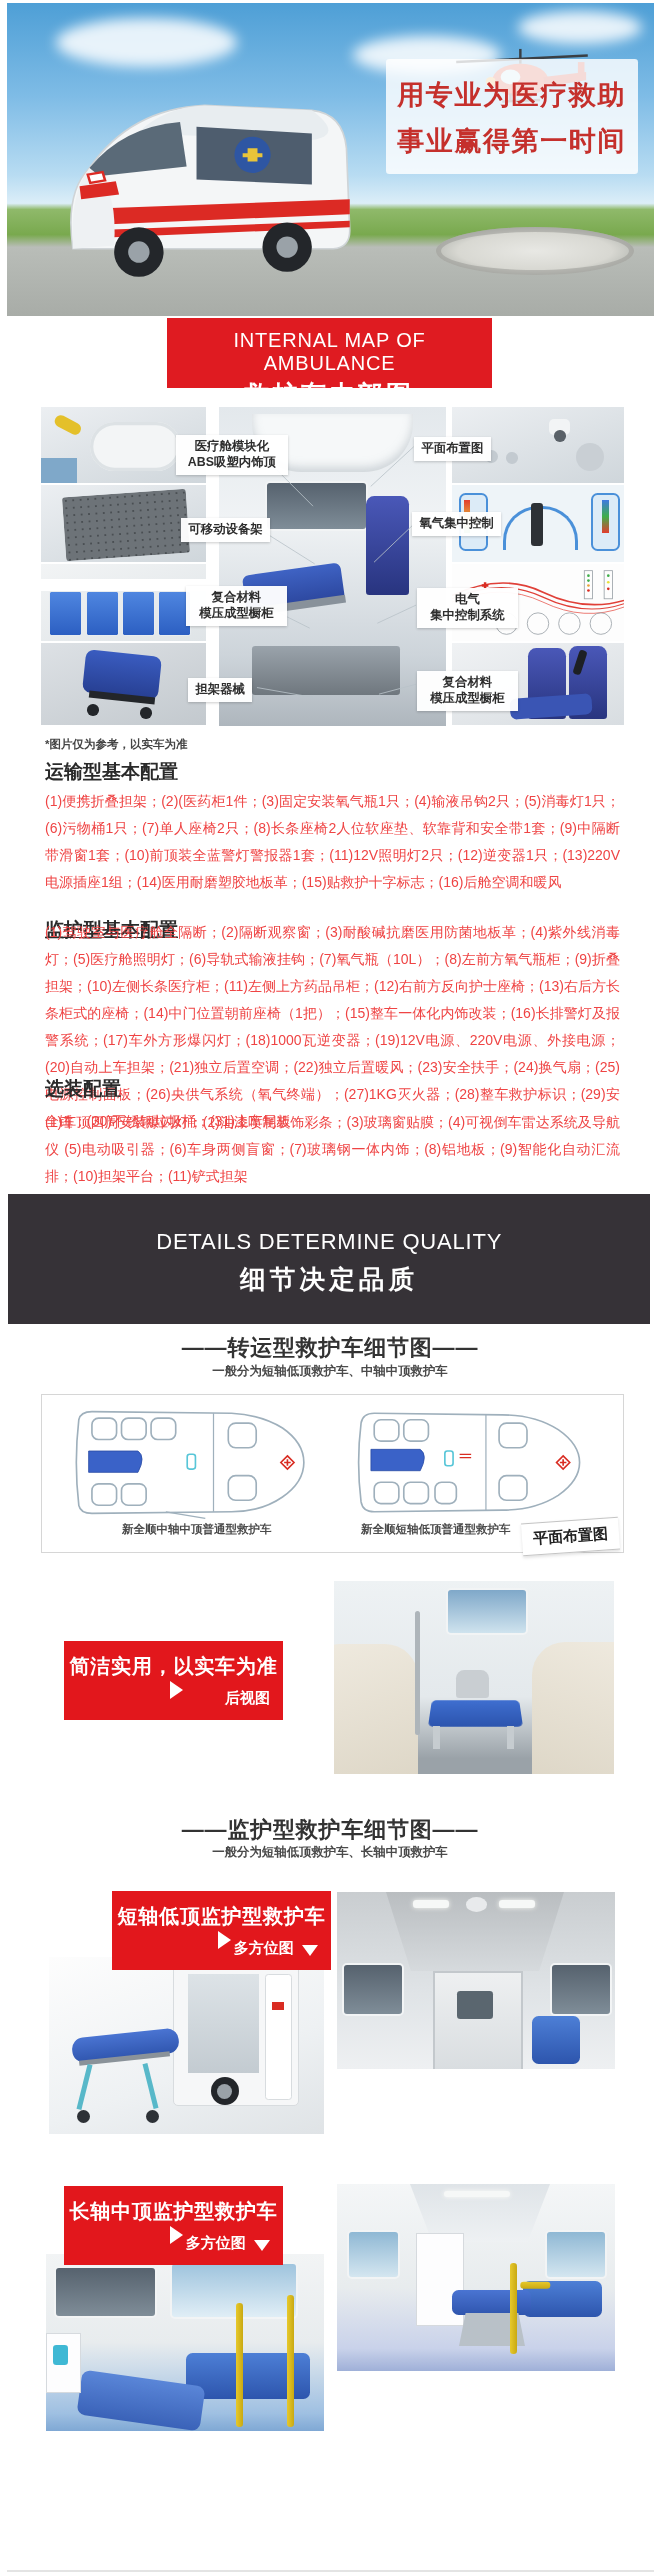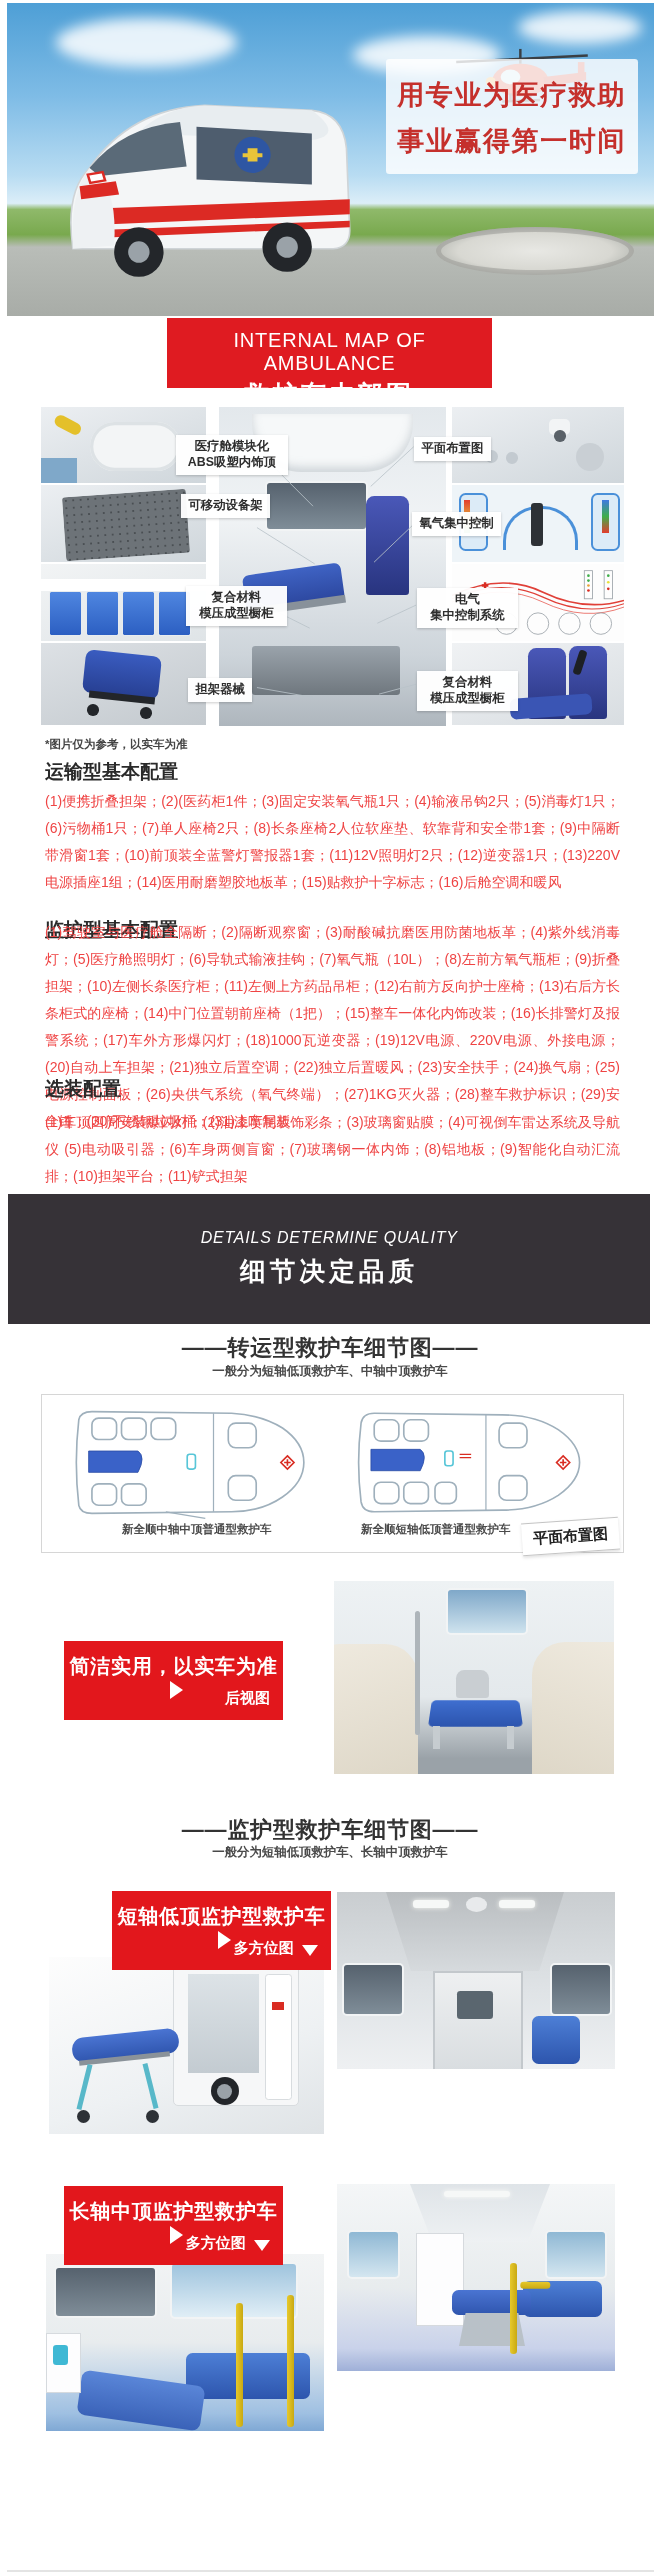--- a/index.html
+++ b/index.html
@@ -28,21 +28,21 @@
   .peg{position:absolute;left:23px;top:8.2px;width:124px;height:64px;background:#6d7378;border-radius:3.3px;transform:rotate(-4deg);
        background-image:radial-gradient(#4a4f53 1px,transparent 1.1px);background-size:7.4px 7.4px;}
   .cab-door{position:absolute;bottom:5px;width:31px;height:43px;background:linear-gradient(180deg,#4f86e0,#2c5fc2);border:1.6px solid #e8ecef;border-radius:2.5px;}
   .seatblue{position:absolute;background:linear-gradient(180deg,#4a58b8,#28347f);border-radius:8.2px 8.2px 3.3px 3.3px;}
   
   .h-config{position:absolute;left:45px;font-size:19px;font-weight:bold;color:#2a2a2a;}
   .p-config{position:absolute;left:45px;width:575px;font-size:14px;line-height:27px;color:#ef4444;text-align:justify;}
   .note{position:absolute;left:45px;font-size:11.5px;font-weight:bold;color:#444;}
   
   .banner-dark{position:absolute;left:8.2px;width:642px;background:#363237;color:#fff;text-align:center;}
-  .banner-dark .en{font-size:16px;letter-spacing:0.8px;font-style:italic;}
+  .banner-dark .en{font-size:22px;letter-spacing:0.8px;}
   .banner-dark .cn{margin-top:6.6px;font-size:25.6px;font-weight:bold;letter-spacing:4.1px;}
   
   .sec-title{position:absolute;left:0;width:660px;text-align:center;font-size:22px;font-weight:bold;color:#333;letter-spacing:0.8px;}
   .sec-sub{position:absolute;left:0;width:660px;text-align:center;font-size:12.4px;font-weight:bold;color:#4a4a4a;}
   
   .planbox{position:absolute;left:41px;top:1394px;width:581px;height:157px;border:0.8px solid #d6d6d6;background:#fff;}
   .plan-cap{position:absolute;font-size:11.5px;font-weight:bold;color:#4a4a4a;}
   .plan-tag{position:absolute;left:522px;top:1520px;width:97px;padding:5.8px 0;text-align:center;background:#fff;
        border-top:1.6px solid #c4c4c4;border-bottom:1.6px solid #c4c4c4;font-size:15px;font-weight:bold;color:#222;
        transform:rotate(-4deg);box-shadow:0 1.6px 3.3px rgba(0,0,0,.12);z-index:6;}
@@ -199,21 +199,21 @@
     <line x1="455" y1="336" x2="410" y2="348" stroke="#b9c2c8" stroke-width="1"></line>
   </svg>
 
   <div class="callout" style="left:176px;top:435px;width:97px;">
     <span>医疗舱模块化</span><br>
     <span>ABS吸塑内饰顶</span>
   </div>
   <div class="callout" style="left:414px;top:437px;">
     <span>平面布置图</span>
   </div>
-  <div class="callout" style="left:181px;top:494px;">
+  <div class="callout" style="left:181px;top:518px;">
     <span>可移动设备架</span>
   </div>
   <div class="callout" style="left:412px;top:512px;">
     <span>氧气集中控制</span>
   </div>
   <div class="callout" style="left:186px;top:586px;width:86px;">
     <span>复合材料</span><br>
     <span>模压成型橱柜</span>
   </div>
   <div class="callout" style="left:417px;top:588px;width:86px;">

